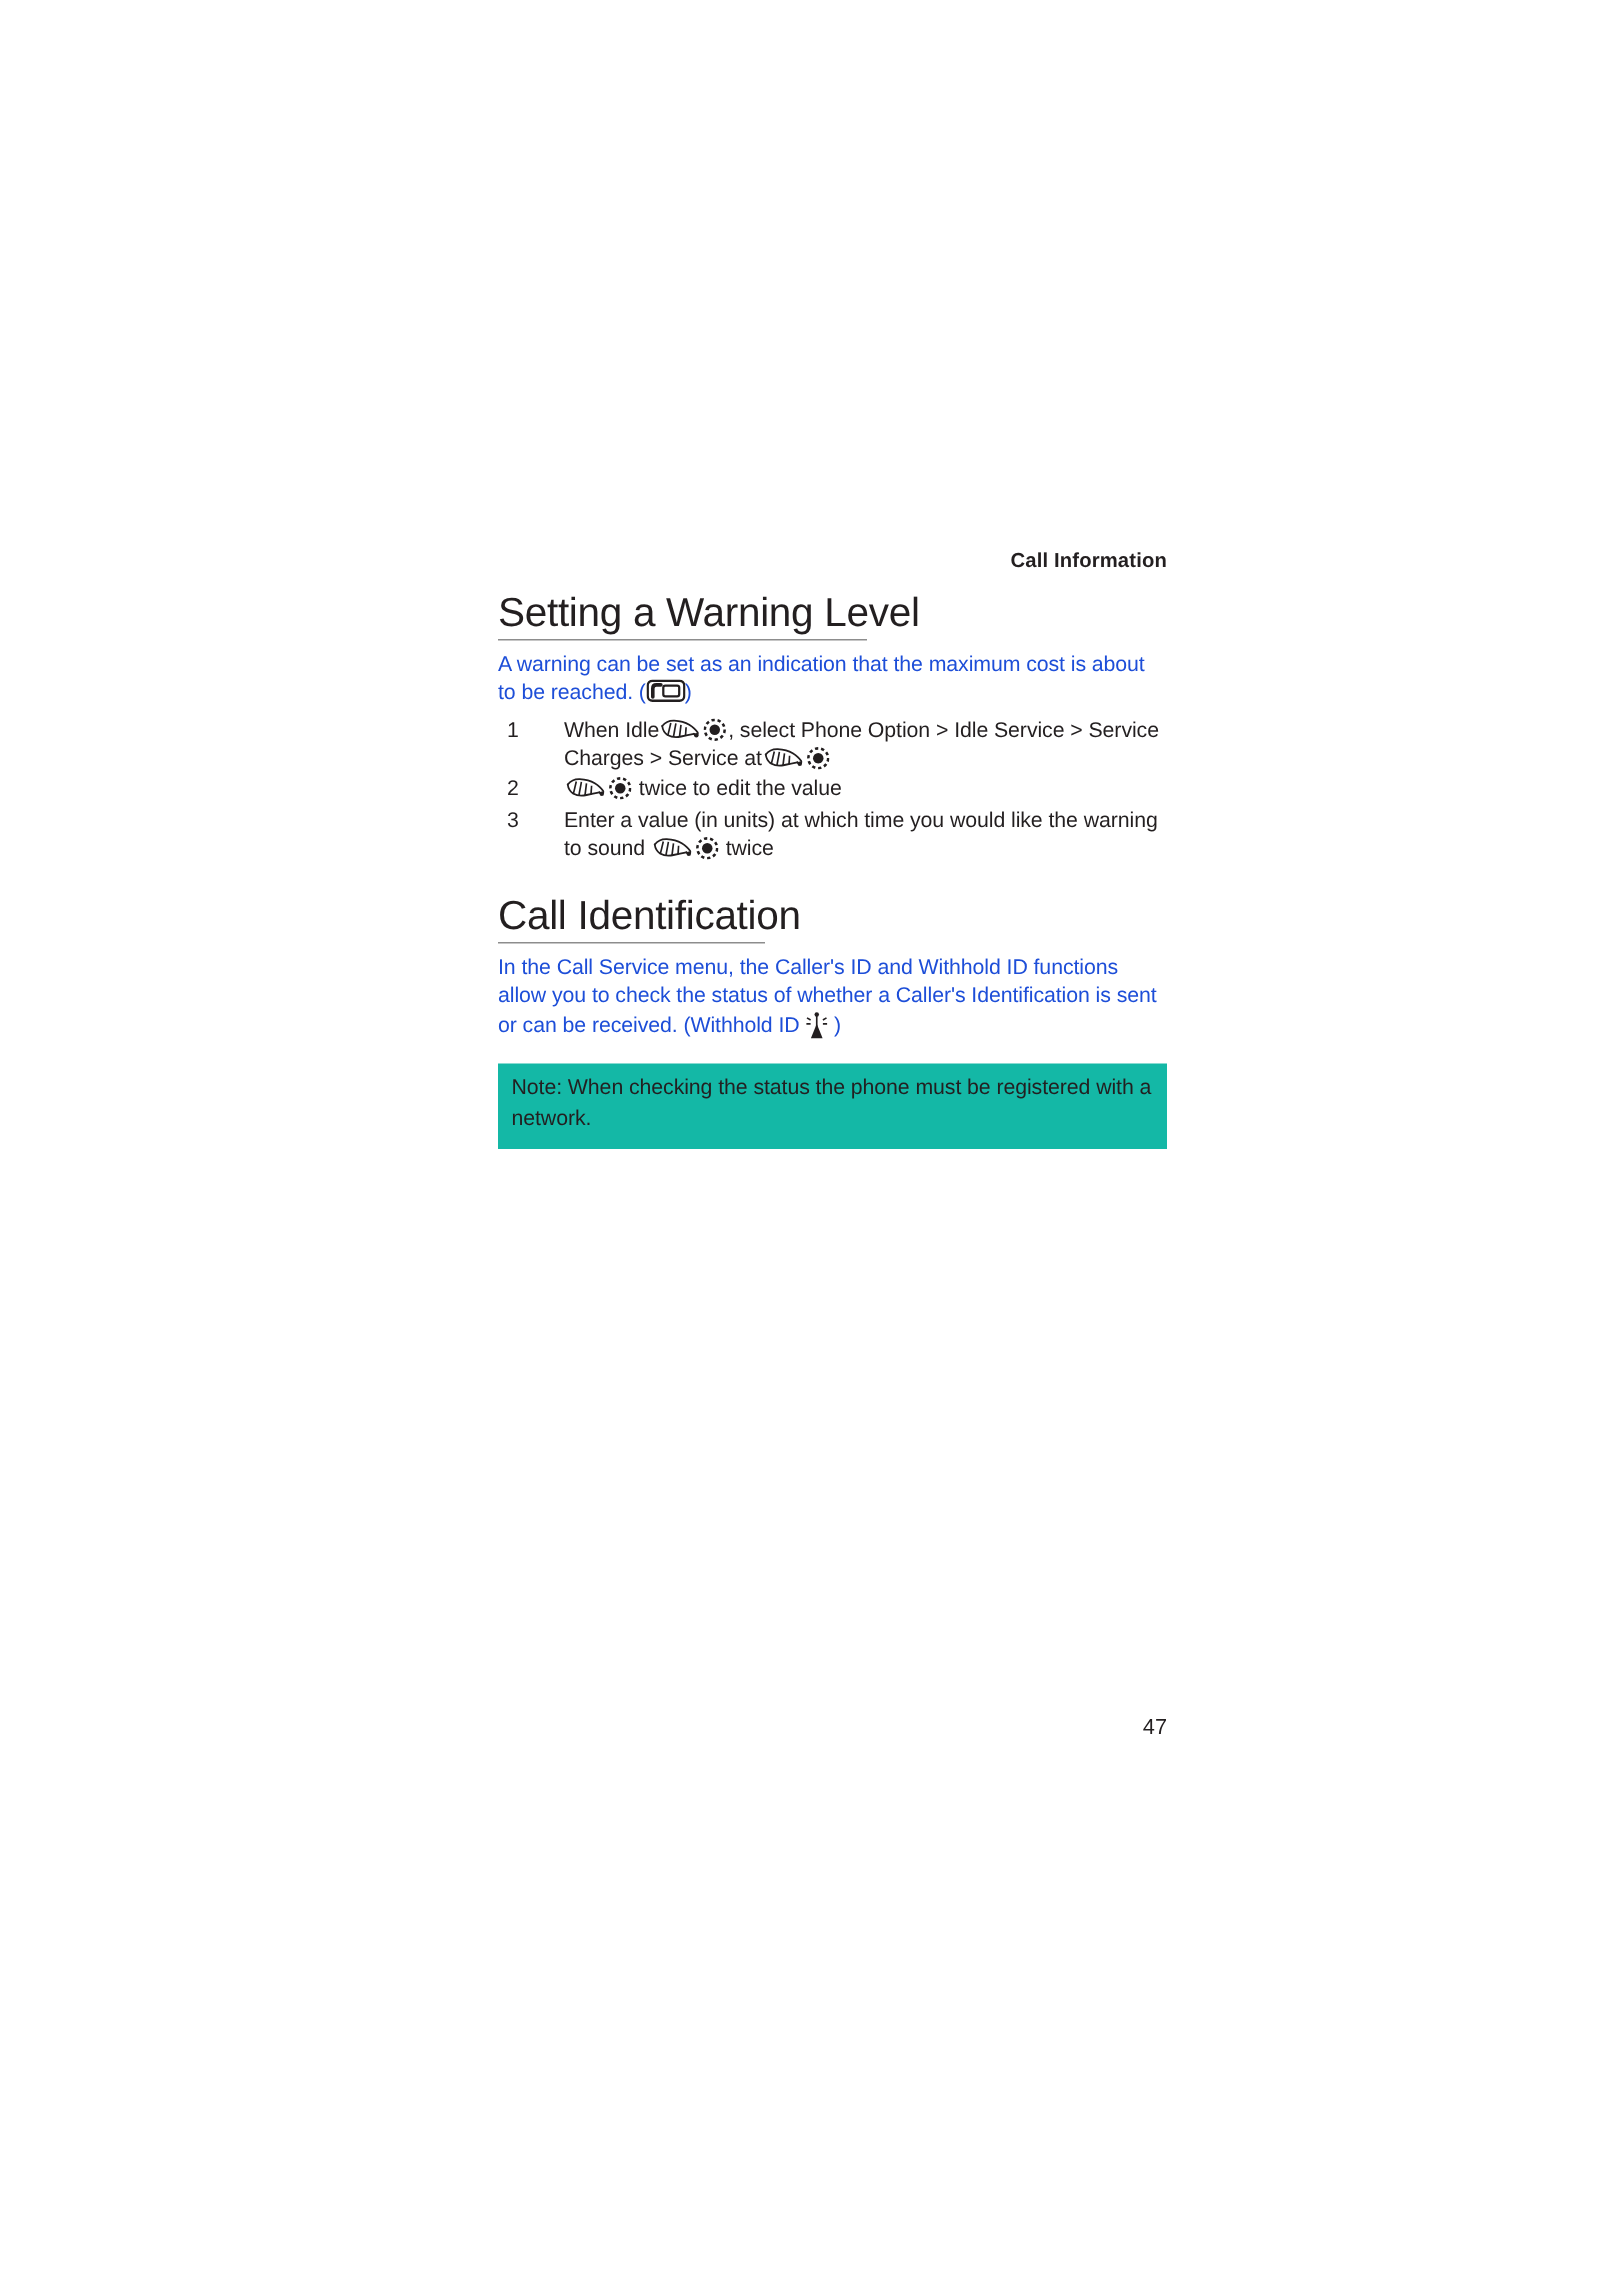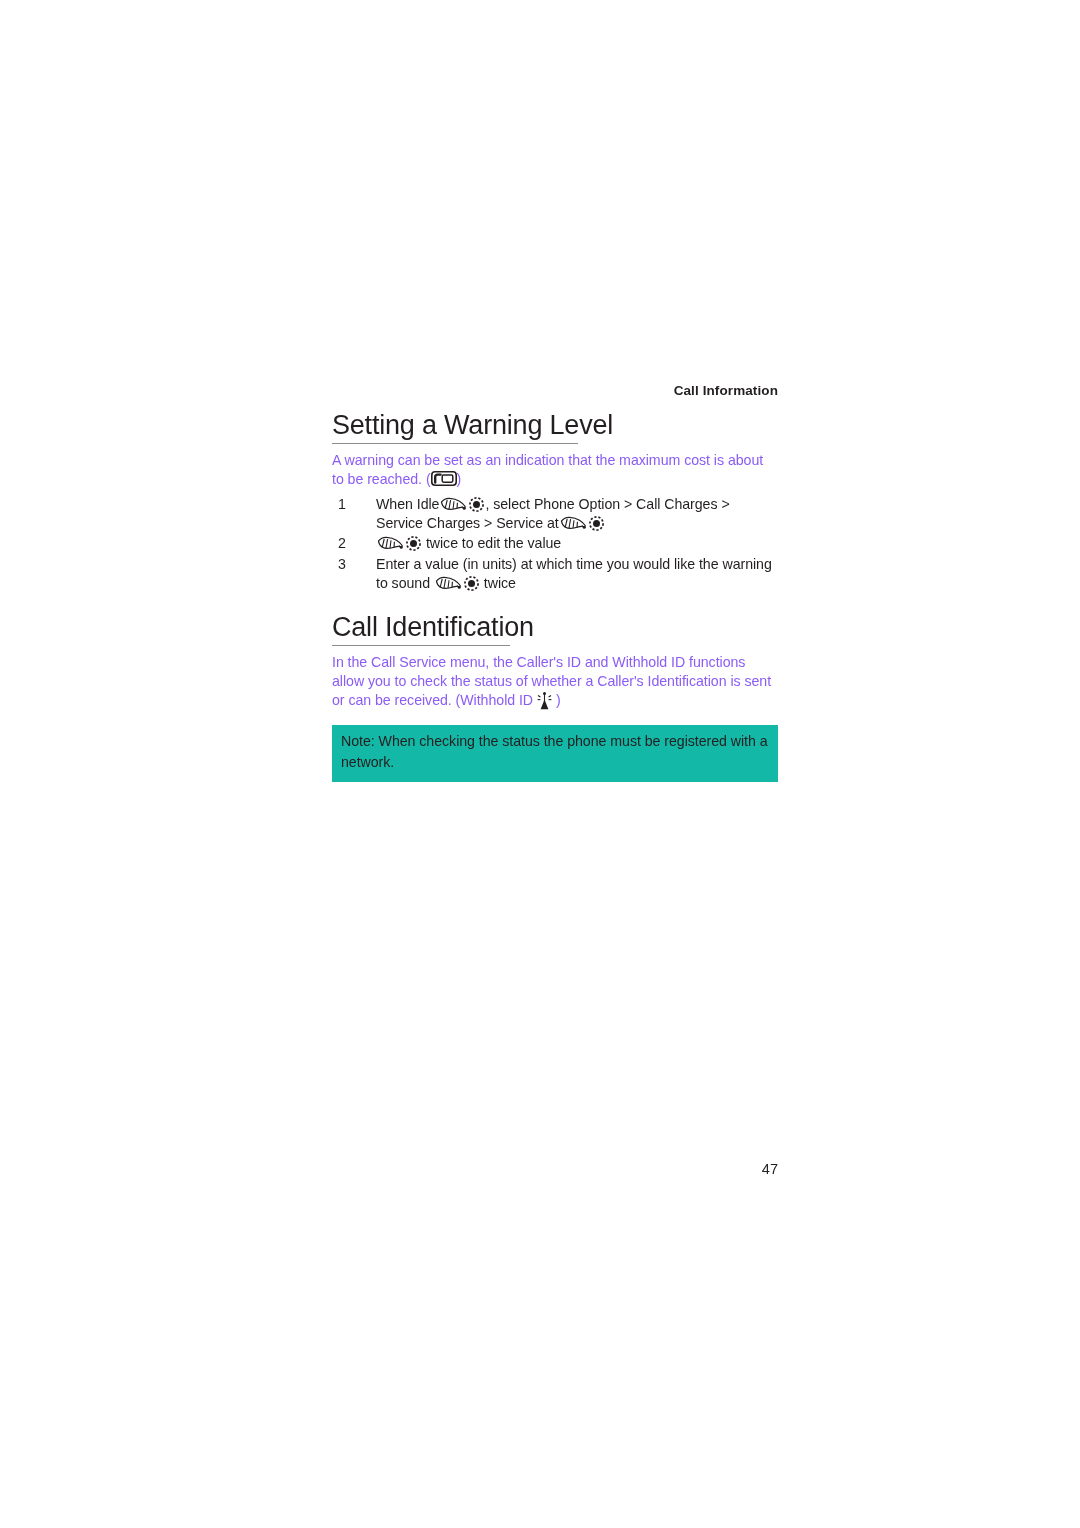--- a/index.html
+++ b/index.html
@@ -11,21 +11,21 @@
     width: 1080px;
     height: 1528px;
     font-family: "Liberation Sans", sans-serif;
     color: #231f20;
     position: relative;
     overflow: hidden;
   }
 
   .page {
     position: absolute;
-    left: 0; top: 17px;
+    left: 0; top: 0;
     width: 1080px;
     height: 1256px;
   }
 
   
   .running-head {
     position: absolute;
     left: 332px;
     top: 366px;
     width: 446px;
@@ -59,21 +59,21 @@
     margin-bottom: 7px;
   }
   .title-rule.w1 { width: 246px; }
   .title-rule.w2 { width: 178px; }
 
   p.body {
     margin: 0;
     font-size: 14.2px;
     line-height: 19.2px;
     letter-spacing: -0.05px;
-    color: #8b5cf6;
+    color: #1d4ed8;
   }
 
   
   ol.steps {
     list-style: none;
     margin: 5px 0 0 0;
     padding: 0;
   }
   ol.steps > li {
     position: relative;
@@ -159,21 +159,21 @@
             <path d="M1.5 5.0 Q4.5 1.2 9.5 1.4 Q15.5 1.7 19.5 4.2 Q23.5 6.8 25.0 9.2 Q25.6 10.3 24.6 10.8 Q23.3 11.4 22.6 10.2" fill="none" stroke="#231f20" stroke-width="1.2" stroke-linecap="round"></path>
             <path d="M1.5 5.0 Q2.0 9.0 5.0 11.0 Q9.0 13.2 14.0 12.0 Q18.5 11.0 22.6 10.2" fill="none" stroke="#231f20" stroke-width="1.2" stroke-linecap="round"></path>
             <path d="M7.2 3.0 L5.2 11.4" fill="none" stroke="#231f20" stroke-width="1.1"></path>
             <path d="M10.6 3.2 L9.0 12.0" fill="none" stroke="#231f20" stroke-width="1.1"></path>
             <path d="M14.0 4.2 L13.0 12.2" fill="none" stroke="#231f20" stroke-width="1.1"></path>
             <path d="M17.4 5.8 L17.0 11.6" fill="none" stroke="#231f20" stroke-width="1.1"></path>
             <circle cx="24.2" cy="11.2" r="1.5" fill="#231f20"></circle>
           </svg></span><span class="icon icon-select"><svg viewBox="0 0 15 15" xmlns="http://www.w3.org/2000/svg">
             <circle cx="7.5" cy="7.5" r="6.6" fill="none" stroke="#231f20" stroke-width="1.7" stroke-dasharray="2.2 1.9"></circle>
             <circle cx="7.5" cy="7.5" r="3.5" fill="#231f20"></circle>
-          </svg></span><span>, select </span><b>Phone Option</b><span> &gt; </span><b>Call Charges</b><span> &gt; </span><b>Service Charges</b><span> &gt; </span><b>Service at</b><span class="icon icon-scroll"><svg viewBox="0 0 27 14" xmlns="http://www.w3.org/2000/svg">
+          </svg></span><span>, select </span><b>Phone Option</b><span> &gt; </span><b>Idle Service</b><span> &gt; </span><b>Service Charges</b><span> &gt; </span><b>Service at</b><span class="icon icon-scroll"><svg viewBox="0 0 27 14" xmlns="http://www.w3.org/2000/svg">
             <path d="M1.5 5.0 Q4.5 1.2 9.5 1.4 Q15.5 1.7 19.5 4.2 Q23.5 6.8 25.0 9.2 Q25.6 10.3 24.6 10.8 Q23.3 11.4 22.6 10.2" fill="none" stroke="#231f20" stroke-width="1.2" stroke-linecap="round"></path>
             <path d="M1.5 5.0 Q2.0 9.0 5.0 11.0 Q9.0 13.2 14.0 12.0 Q18.5 11.0 22.6 10.2" fill="none" stroke="#231f20" stroke-width="1.2" stroke-linecap="round"></path>
             <path d="M7.2 3.0 L5.2 11.4" fill="none" stroke="#231f20" stroke-width="1.1"></path>
             <path d="M10.6 3.2 L9.0 12.0" fill="none" stroke="#231f20" stroke-width="1.1"></path>
             <path d="M14.0 4.2 L13.0 12.2" fill="none" stroke="#231f20" stroke-width="1.1"></path>
             <path d="M17.4 5.8 L17.0 11.6" fill="none" stroke="#231f20" stroke-width="1.1"></path>
             <circle cx="24.2" cy="11.2" r="1.5" fill="#231f20"></circle>
           </svg></span><span class="icon icon-select"><svg viewBox="0 0 15 15" xmlns="http://www.w3.org/2000/svg">
             <circle cx="7.5" cy="7.5" r="6.6" fill="none" stroke="#231f20" stroke-width="1.7" stroke-dasharray="2.2 1.9"></circle>
             <circle cx="7.5" cy="7.5" r="3.5" fill="#231f20"></circle>

